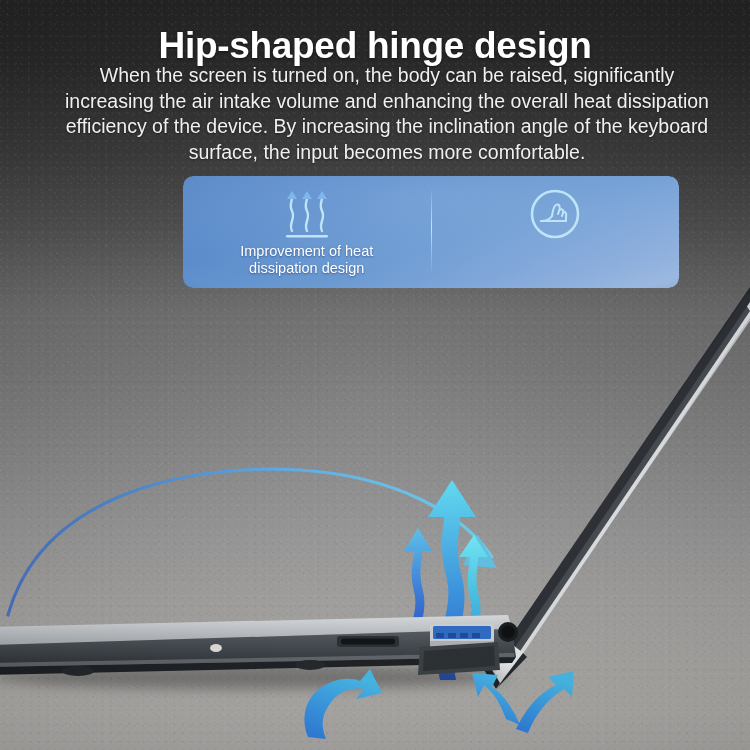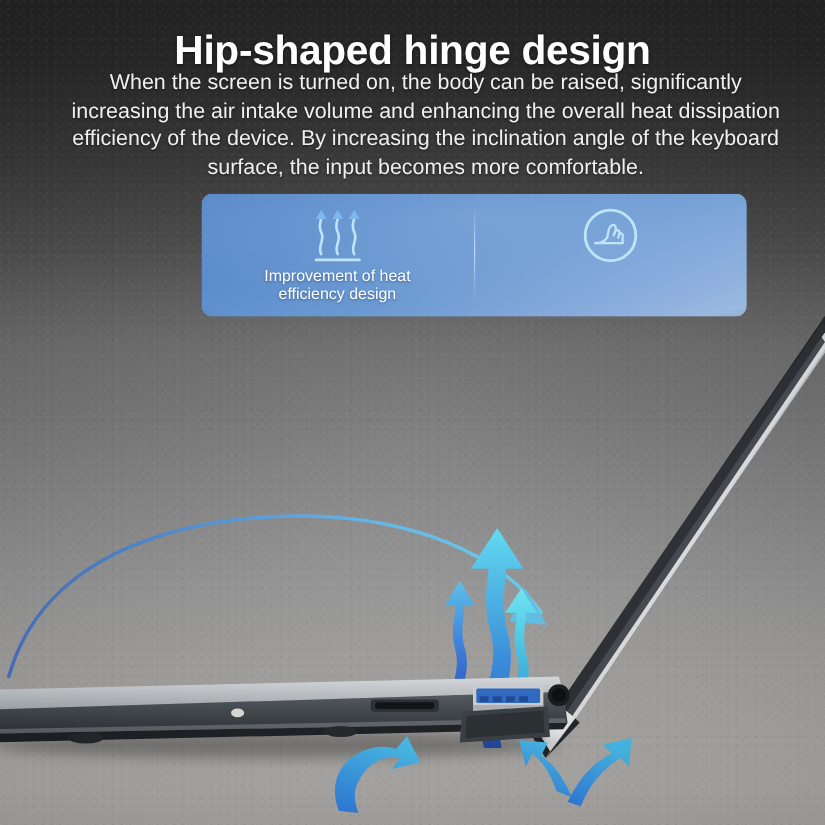--- a/index.html
+++ b/index.html
@@ -239,21 +239,21 @@
               <path d="M 44 44 C 40 36 48 32 44 24 C 41 18 44 14 44 11"></path>
             </g>
             <path d="M 14 4 L 19 12 L 9 12 Z" fill="#7fb6ee"></path>
             <path d="M 29 4 L 34 12 L 24 12 Z" fill="#7fb6ee"></path>
             <path d="M 44 4 L 49 12 L 39 12 Z" fill="#7fb6ee"></path>
             <rect x="8" y="48" width="42" height="2.6" rx="1.3" fill="#bfe3f7"></rect>
           </svg>
         </div>
         <div class="feat-label">
           <div>Improvement of heat</div>
-          <div>efficiency design</div>
+          <div>dissipation design</div>
         </div>
       </div>
 
       <div class="divider"></div>
 
       <div class="feature">
         <div class="feat-icon">
           <svg width="54" height="54" viewBox="0 0 54 54">
             <circle cx="27" cy="27" r="23" fill="none" stroke="#bfe3f7" stroke-width="2.6"></circle>
             <g fill="none" stroke="#bfe3f7" stroke-width="2.1" stroke-linecap="round" stroke-linejoin="round">

